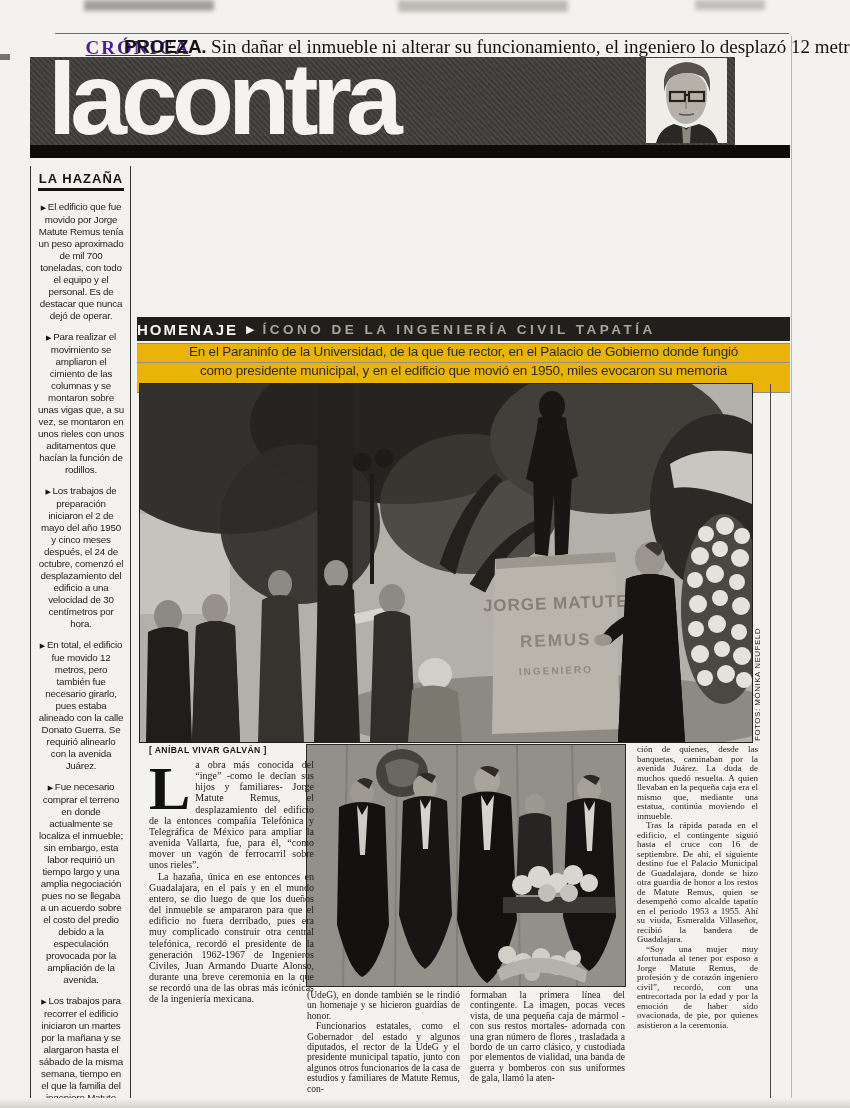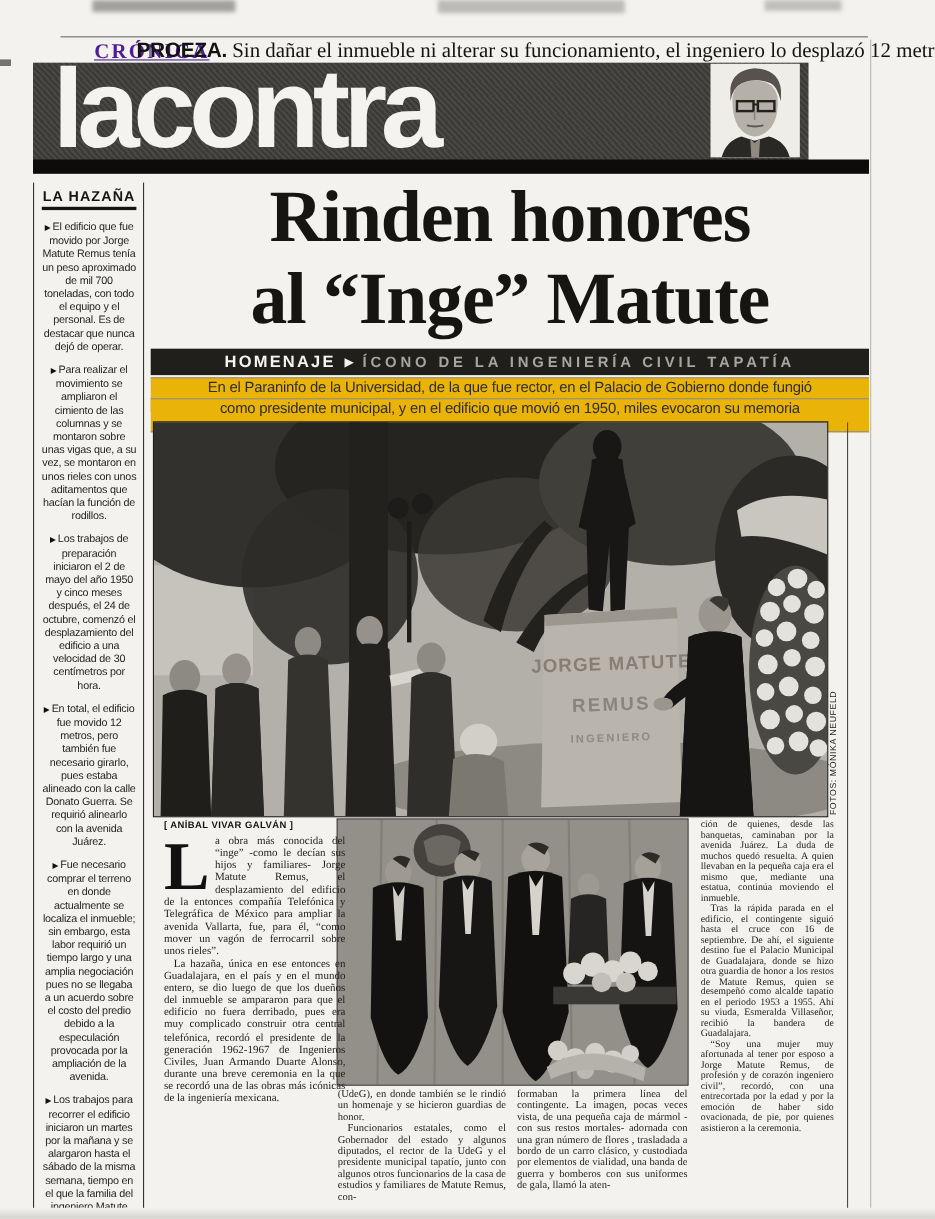--- a/index.html
+++ b/index.html
@@ -50,21 +50,21 @@
     border-bottom:3px solid #161512; padding-bottom:2px; margin-bottom:10px; white-space:nowrap; }
   .sb-item { font-size:9.8px; line-height:12px; color:#262522; margin-bottom:9px;
     letter-spacing:-.2px; }
   .sb-bullet { font-size:7px; margin-right:2px; color:#111; }
 
   
   .headline { position:absolute; left:137px; top:160px; width:653px; height:156px;
     text-align:center; font-weight:bold; font-size:67px; line-height:75px;
     letter-spacing:-1px; color:#161512; font-family:"Liberation Serif", serif; }
   .section-band { position:absolute; left:137px; top:317px; width:653px; height:24px;
-    background:#201f1c; display:flex; align-items:center; justify-content:center;
+    background:#201f1c; display:flex; align-items:center; 
     font-family:"Liberation Sans", sans-serif; }
   .section-band .label { color:#f5f4f0; font-weight:bold; font-size:15px; letter-spacing:2px; }
   .section-band .arrow { color:#f5f4f0; font-size:11px; margin:0 8px; }
   .section-band .topic { color:#a8a59d; font-size:13.5px; letter-spacing:3.5px; font-weight:bold; }
   .deck-row { position:absolute; left:137px; width:653px; height:31px;
     background:#eab308; border-top:1px solid #8f8d88; border-bottom:1px solid #8f8d88;
     text-align:center; font-family:"Liberation Sans", sans-serif; font-size:13.5px;
     line-height:16px; color:#2f2e2b; letter-spacing:-.2px; }
   .deck1 { top:343px; } .deck2 { top:362px; }
 
@@ -138,24 +138,20 @@
   <div class="sidebar">
     <div class="sidebar-title">LA HAZAÑA</div>
     <div class="sb-item"><span class="sb-bullet">▶</span><span>El edificio que fue movido por Jorge Matute Remus tenía un peso aproximado de mil 700 toneladas, con todo el equipo y el personal. Es de destacar que nunca dejó de operar.</span></div>
     <div class="sb-item"><span class="sb-bullet">▶</span><span>Para realizar el movimiento se ampliaron el cimiento de las columnas y se montaron sobre unas vigas que, a su vez, se montaron en unos rieles con unos aditamentos que hacían la función de rodillos.</span></div>
     <div class="sb-item"><span class="sb-bullet">▶</span><span>Los trabajos de preparación iniciaron el 2 de mayo del año 1950 y cinco meses después, el 24 de octubre, comenzó el desplazamiento del edificio a una velocidad de 30 centímetros por hora.</span></div>
     <div class="sb-item"><span class="sb-bullet">▶</span><span>En total, el edificio fue movido 12 metros, pero también fue necesario girarlo, pues estaba alineado con la calle Donato Guerra. Se requirió alinearlo con la avenida Juárez.</span></div>
     <div class="sb-item"><span class="sb-bullet">▶</span><span>Fue necesario comprar el terreno en donde actualmente se localiza el inmueble; sin embargo, esta labor requirió un tiempo largo y una amplia negociación pues no se llegaba a un acuerdo sobre el costo del predio debido a la especulación provocada por la ampliación de la avenida.</span></div>
     <div class="sb-item"><span class="sb-bullet">▶</span><span>Los trabajos para recorrer el edificio iniciaron un martes por la mañana y se alargaron hasta el sábado de la misma semana, tiempo en el que la familia del ingeniero Matute Remus subía, de manera intermitente, al techo del inmueble para dar seguridad y confianza a los trabajadores de la central telefónica.</span></div>
   </div>
 
-  <div class="headline">
-    <div>Rinden honores</div>
-    <div>al “Inge” Matute</div>
-  </div>
 
   <div class="section-band">
     <span class="label">HOMENAJE</span>
     <span class="arrow">▶</span>
     <span class="topic">ÍCONO DE LA INGENIERÍA CIVIL TAPATÍA</span>
   </div>
   <div class="deck-row deck1">En el Paraninfo de la Universidad, de la que fue rector, en el Palacio de Gobierno donde fungió</div>
   <div class="deck-row deck2">como presidente municipal, y en el edificio que movió en 1950, miles evocaron su memoria</div>
 
   <svg class="photo-main" width="612" height="358" viewBox="0 0 612 358">

